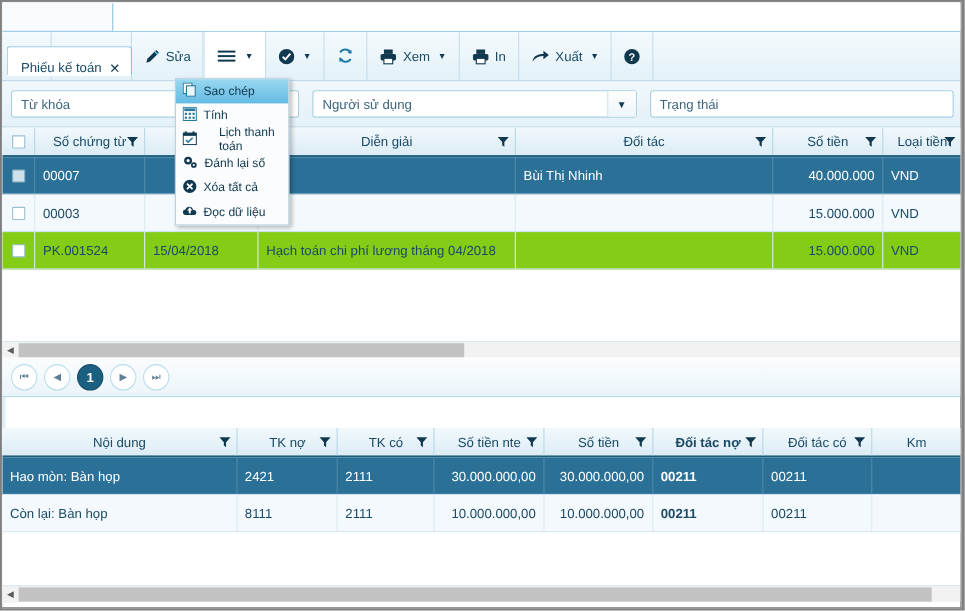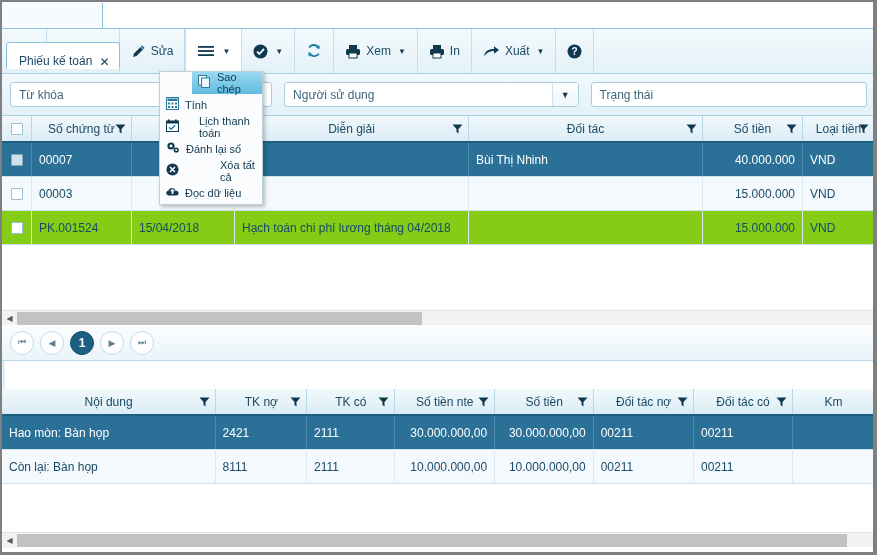--- a/index.html
+++ b/index.html
@@ -216,21 +216,21 @@
   
   .dgrid{
     position:absolute;left:0;top:387px;width:873px;height:95px;
     background:#ffffff;overflow:hidden;
   }
   .d-cont{width:236px;}
   .d-tkn{width:100px;}
   .d-tkc{width:96px;}
   .d-nte{width:110px;}
   .d-amt{width:108px;}
-  .d-pdeb{width:110px;}
+  .d-pdeb{width:110px;font-weight:bold;}
   .d-pcre{width:108px;}
   .d-km{width:90px;}
 
   .dgap{
     position:absolute;left:0;top:482px;width:873px;height:48px;background:#ffffff;
   }
 
   
   .edgeL{position:absolute;left:0;top:27px;width:3px;height:503px;background:#dfeff7;}
 </style>
@@ -565,21 +565,21 @@
 
   <div class="dgap"></div>
 
   <div class="hscroll" id="hs-bottom">
     <div class="hs-arrow">◀</div>
     <div class="hs-thumb"></div>
   </div>
 
   <div style="position:absolute;left:157px;top:69px;width:104px;background:#fbfcfd;border:1px solid #b9d2de;box-shadow:2px 2px 4px rgba(0,0,0,.25);z-index:50;box-sizing:border-box;">
 
-    <div style="display:flex;align-items:center;gap:6px;height:22px;padding:0 6px;background:linear-gradient(#9ad8f0,#63bbe2);box-sizing:border-box;cursor:pointer;margin-left:32px;">
+    <div style="display:flex;align-items:center;gap:6px;height:22px;padding:0 6px;background:linear-gradient(#9ad8f0,#63bbe2);box-sizing:border-box;cursor:pointer;">
       <span>
         <svg width="13" height="13" viewBox="0 0 13 13">
           <rect x="0.5" y="0.5" width="8" height="9.5" fill="#ffffff" stroke="#2b7a9e"></rect>
           <rect x="3.5" y="3" width="8" height="9.5" fill="#eaf6fb" stroke="#2b7a9e"></rect>
         </svg>
       </span>
       <span style="font-size:11px;color:#10384f;">Sao chép</span>
     </div>
 
     <div style="display:flex;align-items:center;gap:6px;height:22px;padding:0 6px;box-sizing:border-box;cursor:pointer;">
@@ -623,21 +623,21 @@
       <span style="font-size:11px;color:#10384f;">Đánh lại số</span>
     </div>
 
     <div style="display:flex;align-items:center;gap:6px;height:22px;padding:0 6px;box-sizing:border-box;cursor:pointer;">
       <span>
         <svg width="13" height="13" viewBox="0 0 13 13">
           <circle cx="6.5" cy="6.5" r="6" fill="#10384f"></circle>
           <path d="M4 4l5 5M9 4l-5 5" stroke="#ffffff" stroke-width="1.6"></path>
         </svg>
       </span>
-      <span style="font-size:11px;color:#10384f;margin-left:35px;">Xóa tất cả</span>
+      <span style="font-size:11px;color:#10384f;">Xóa tất cả</span>
     </div>
 
     <div style="display:flex;align-items:center;gap:6px;height:22px;padding:0 6px;box-sizing:border-box;cursor:pointer;">
       <span>
         <svg width="13" height="13" viewBox="0 0 13 13">
           <path d="M2.2 10.5a2.6 2.6 0 0 1 .3-5.1 3.6 3.6 0 0 1 7 .6 2.3 2.3 0 0 1 1.3 4.5z" fill="#10384f"></path>
           <path d="M6.5 3.5l2.4 2.8H4.1z" fill="#ffffff"></path>
           <rect x="5.6" y="5.6" width="1.8" height="3.4" fill="#ffffff"></rect>
         </svg>
       </span>

